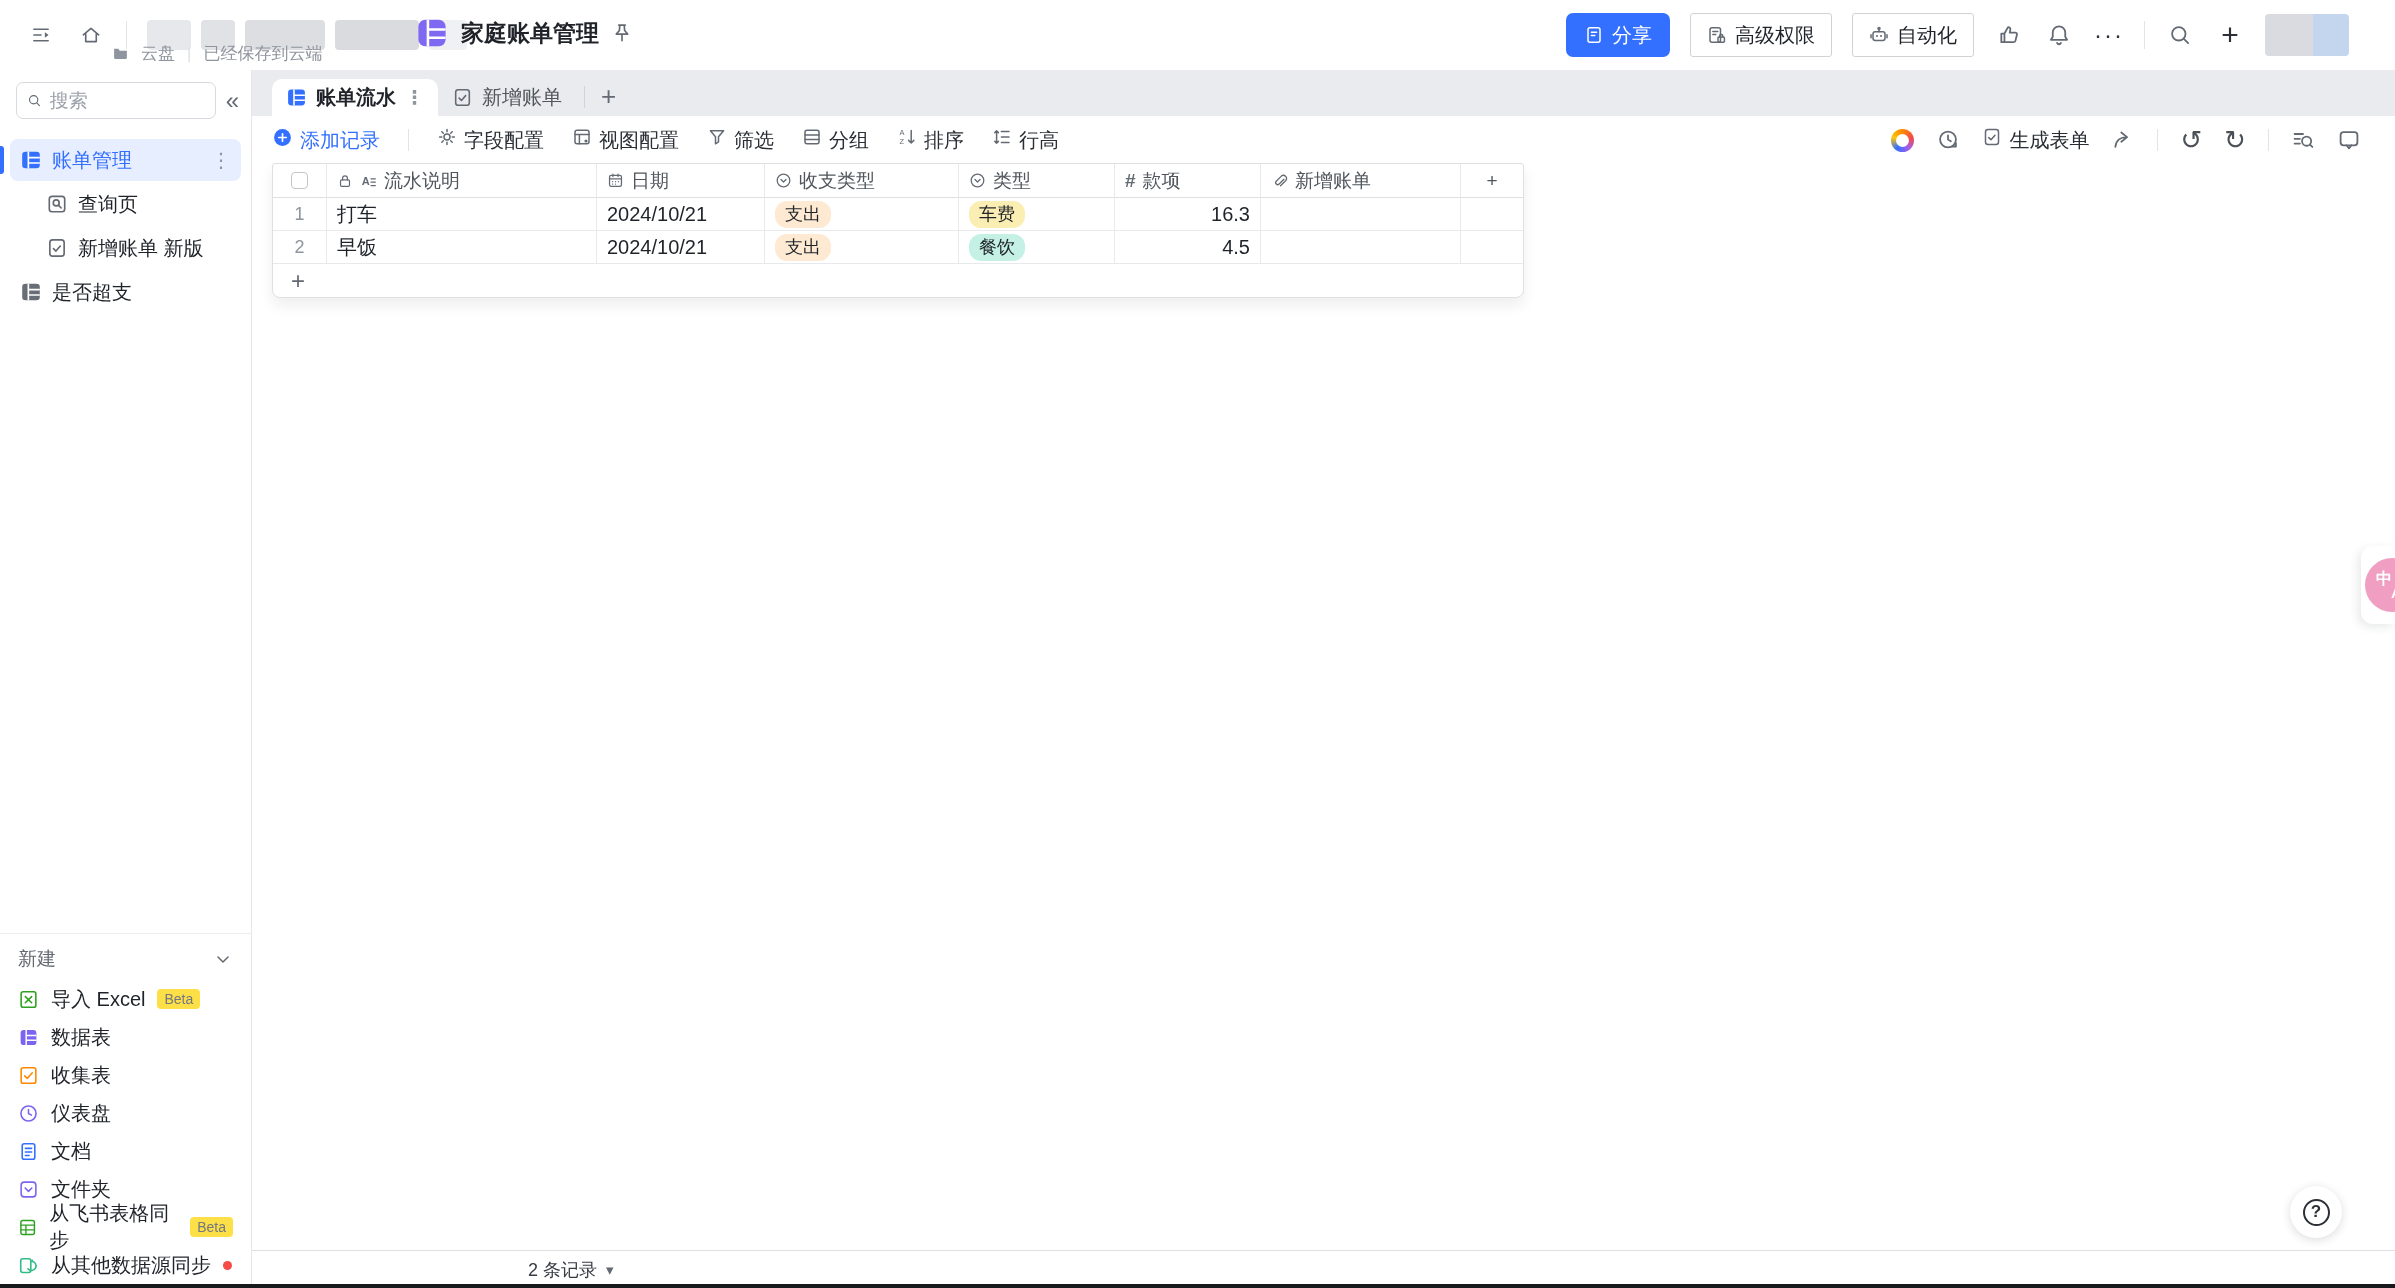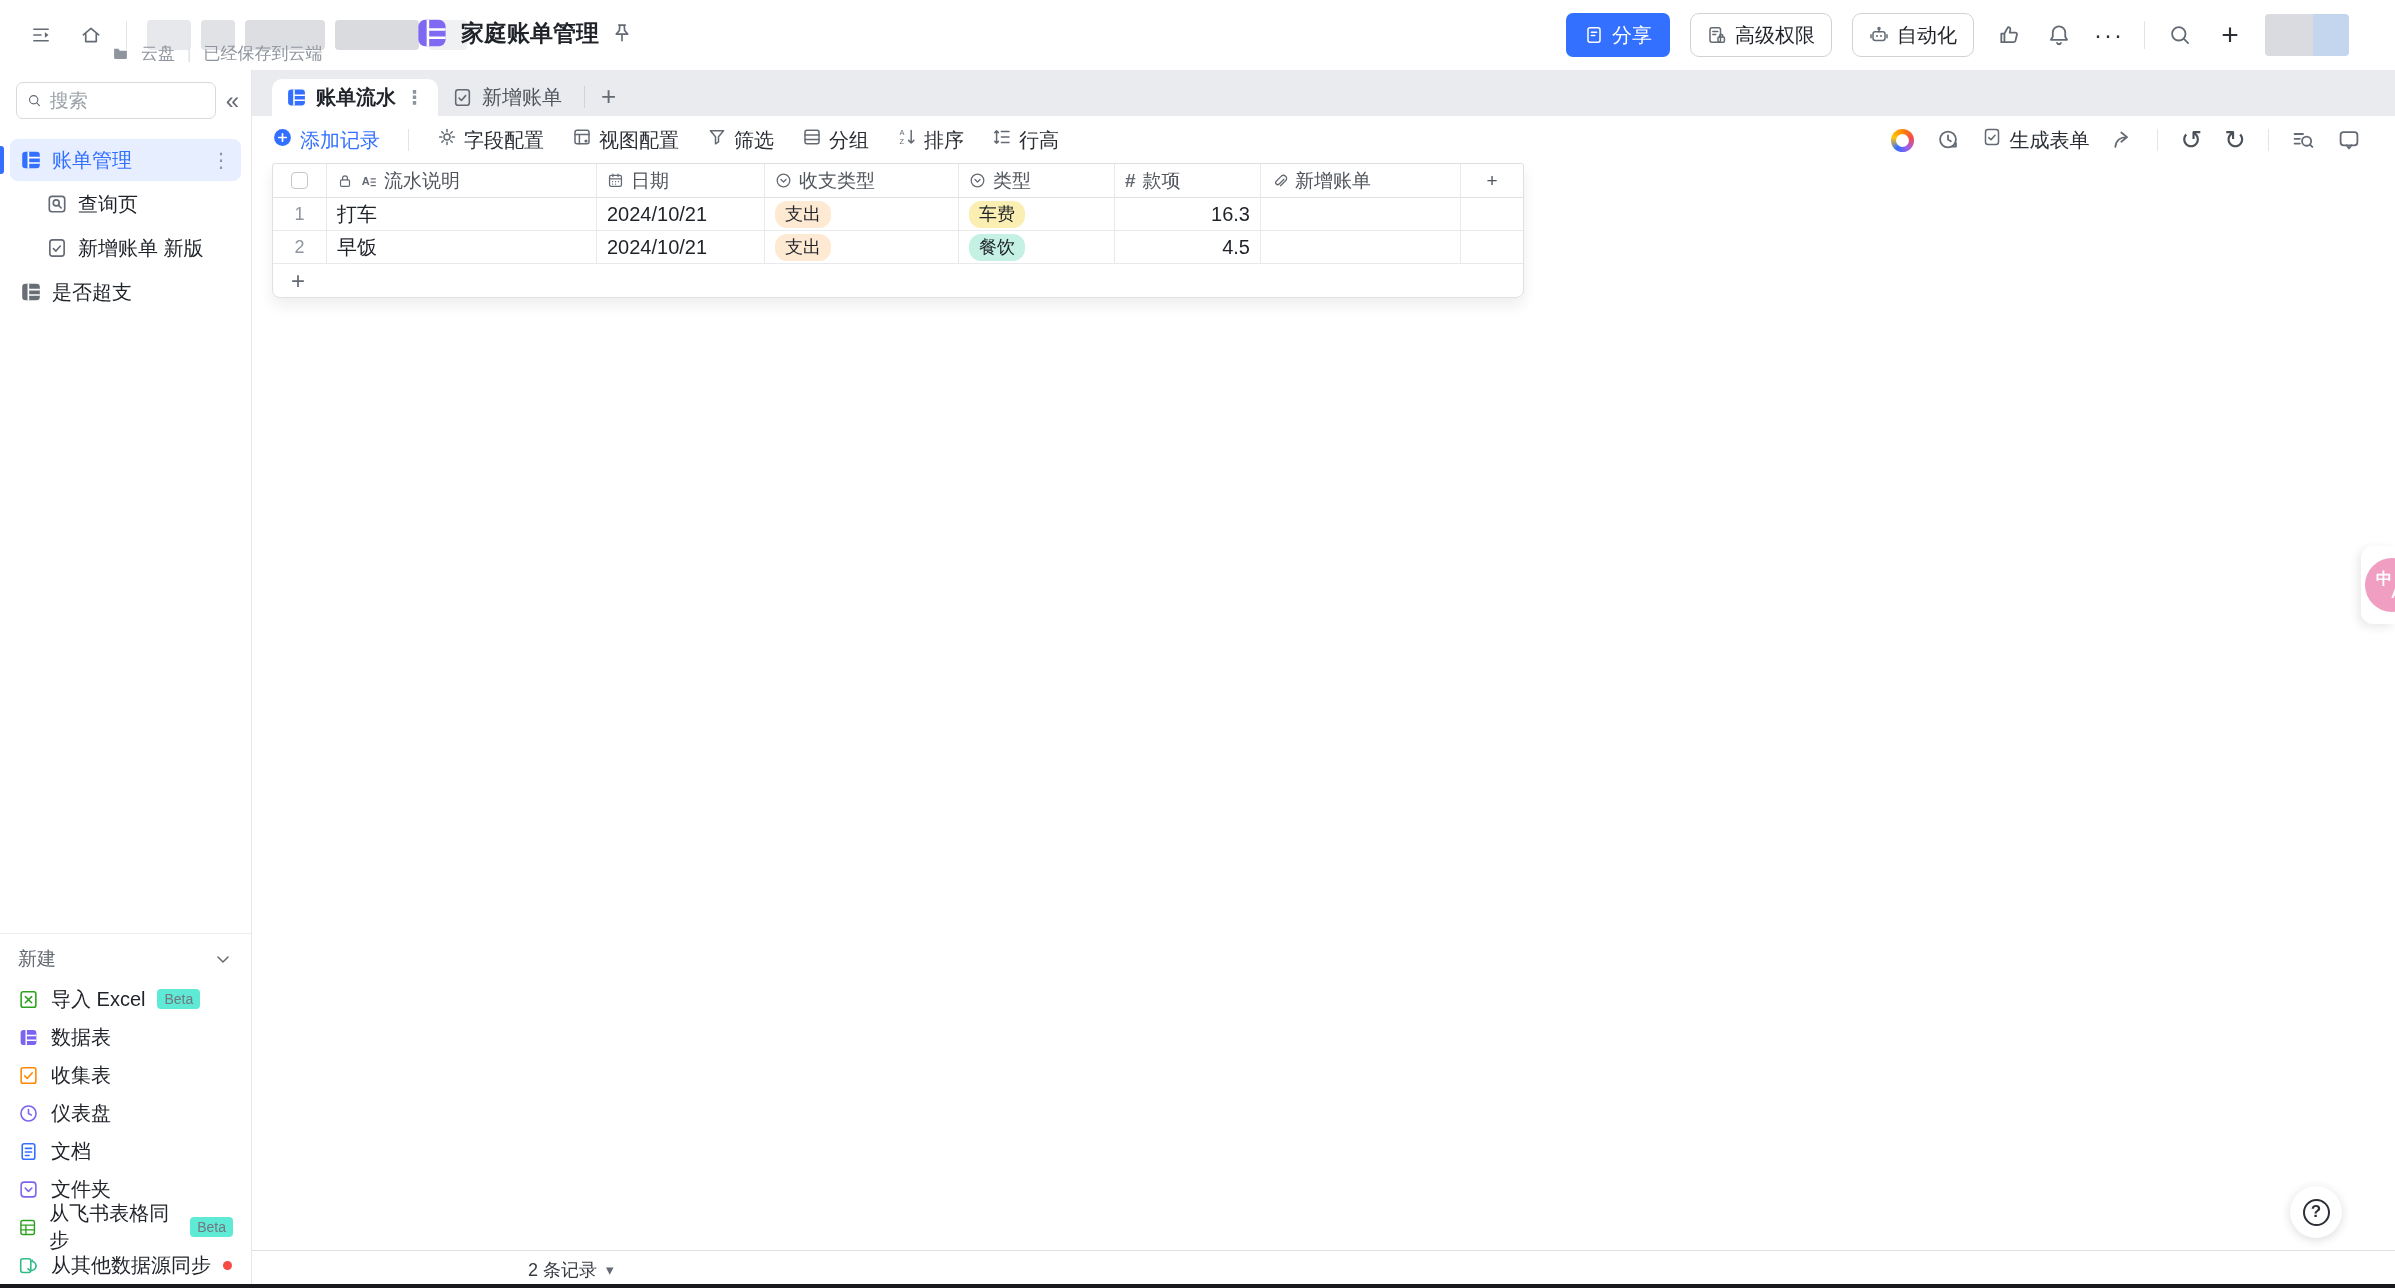--- a/index.html
+++ b/index.html
@@ -19,21 +19,21 @@
   .redacted-row { display:flex; align-items:center; gap:10px; }
   .blk { height:30px; border-radius:4px; }
   .title-cluster { position:absolute; left:415px; top:16px; display:flex; align-items:center; gap:12px; }
   .doc-title { font-size:23px; font-weight:700; color:#1f2329; }
   .subrow { position:absolute; left:112px; top:42px; display:flex; align-items:center; gap:12px; font-size:17px; color:#8f959e; }
   .subrow .sep { color:#dde0e4; }
   .tb-right { position:absolute; right:46px; top:0; height:70px; display:flex; align-items:center; gap:20px; }
   .btn-share { display:flex; align-items:center; gap:8px; background:#3370ff; color:#fff; font-size:20px;
                height:44px; padding:0 18px; border-radius:7px; cursor:pointer; }
   .btn-outline { display:flex; align-items:center; gap:8px; background:#fff; border:1px solid #d0d3d6; color:#1f2329;
-               font-size:20px; height:44px; padding:0 16px; border-radius:9px; cursor:pointer; }
+               font-size:20px; height:44px; padding:0 16px; border-radius:3px; cursor:pointer; }
   .tb-ic { width:30px; height:30px; display:flex; align-items:center; justify-content:center; color:#2b2f36; }
   .more-glyph { font-size:24px; letter-spacing:2px; color:#2b2f36; line-height:10px; }
   .avatar-blocks { display:flex; }
   .avb1 { width:48px; height:42px; background:#d9dbe0; border-radius:4px 0 0 4px; }
   .avb2 { width:36px; height:42px; background:#c3d6ee; border-radius:0 4px 4px 0; }
 
   
   .sidebar { position:absolute; left:0; top:70px; bottom:0; width:252px; background:#fff; border-right:1px solid #e5e7ea; z-index:10; }
   .search-row { display:flex; align-items:center; margin:12px 12px 6px 16px; gap:10px; }
   .search-box { flex:1; display:flex; align-items:center; gap:8px; height:37px; border:1px solid #d6d9dd; border-radius:7px; padding:0 10px; background:#fff; }
@@ -45,21 +45,21 @@
   .nav-item.selected { background:#e7eeff; color:#3370ff; font-weight:500; }
   .sel-bar { position:absolute; left:-10px; top:7px; width:4px; height:28px; background:#3370ff; border-radius:0 3px 3px 0; }
   .nav-item .kebab { margin-left:auto; color:#8f959e; font-size:20px; }
   .nav-item.indent { margin-left:36px; }
   .nav-label { white-space:nowrap; }
 
   .sidebar-create { position:absolute; left:0; right:0; bottom:4px; border-top:1px solid #ebedf0; padding-top:4px; background:#fff; }
   .create-head { display:flex; align-items:center; height:42px; padding:0 18px; color:#646a73; font-size:19px; cursor:pointer; }
   .create-head .chev { margin-left:auto; }
   .create-item { display:flex; align-items:center; gap:12px; height:38px; padding:0 18px; font-size:20px; color:#1f2329; cursor:pointer; }
-  .beta-badge { font-size:14px; color:#737780; background:#5eead4; border-radius:4px; padding:2px 7px; }
+  .beta-badge { font-size:14px; color:#737780; background:#fde047; border-radius:4px; padding:2px 7px; }
   .red-dot { width:9px; height:9px; border-radius:50%; background:#f54a45; }
 
   
   .main { position:absolute; left:252px; top:70px; right:0; bottom:0; background:#e9ebef; }
   .tabstrip { height:46px; display:flex; align-items:flex-end; padding-left:20px; }
   .tab { display:flex; align-items:center; gap:9px; height:37px; padding:0 14px; border-radius:10px 10px 0 0; font-size:20px; cursor:pointer; }
   .tab.active { background:#fff; color:#1f2329; font-weight:700; }
   .tab.inactive { color:#51565d; }
   .tab .kebab { color:#8f959e; font-size:19px; }
   .tab-sep { width:1px; height:22px; background:#d0d3d7; margin:0 8px 8px 8px; }

